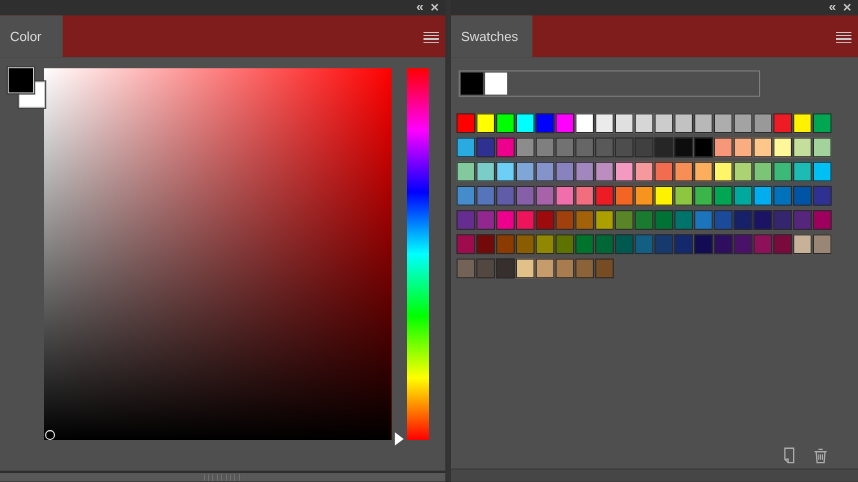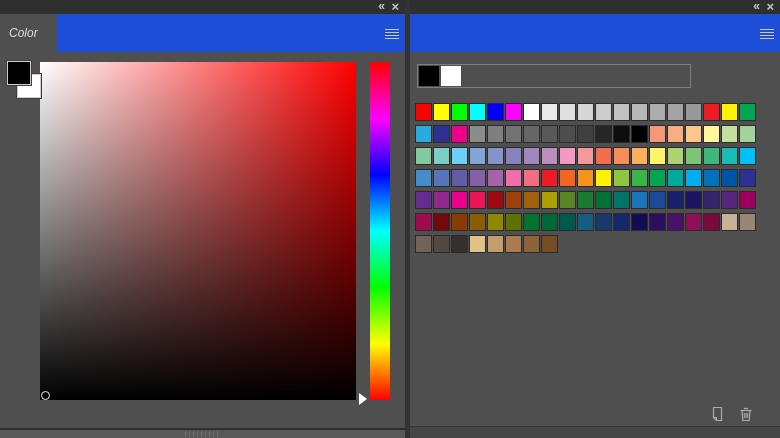--- a/index.html
+++ b/index.html
@@ -10,21 +10,21 @@
   .group.left{left:0;width:405px;}
   .group.right{left:410px;width:370px;}
   .divider{position:absolute;left:405px;top:0;width:5px;height:438px;background:#333333;}
 
   
   .group-header{position:absolute;top:0;left:0;right:0;height:14px;background:#2F2F2F;}
   .hdr-collapse{position:absolute;right:21px;top:0;color:#C6C6C6;font-size:12px;line-height:13px;
                 font-weight:bold;cursor:pointer;letter-spacing:-1px;}
   .hdr-close{position:absolute;right:6px;top:0;color:#C6C6C6;font-size:13px;line-height:13px;
              font-weight:bold;cursor:pointer;}
-  .tab-bar{position:absolute;top:14px;left:0;right:0;height:38px;background:#1d4ed8;font-style:italic;}
+  .tab-bar{position:absolute;top:14px;left:0;right:0;height:38px;background:#7f1d1d;}
   .tab{position:absolute;left:0;top:0;bottom:0;background:#4F4F4F;color:#DADADA;font-size:12px;
        display:flex;align-items:center;padding-left:9px;box-sizing:border-box;cursor:pointer;}
   .tab.w-color{width:57px;}
   .tab.w-swatches{width:74px;}
   .panel-menu{position:absolute;right:6px;top:15px;width:14px;height:10px;cursor:pointer;
               background:repeating-linear-gradient(to bottom,#C8C8C8 0 1px,rgba(0,0,0,0) 1px 3px);}
   .panel-body{position:absolute;left:0;right:0;top:52px;background:#4F4F4F;}
   .group.left .panel-body{bottom:10px;}
   .group.right .panel-body{bottom:0;}
 
@@ -90,20 +90,23 @@
   </div>
 
   <div class="divider"></div>
 
   <div class="group right">
     <div class="group-header">
       <span class="hdr-collapse">«</span>
       <span class="hdr-close">×</span>
     </div>
     <div class="tab-bar">
+      <div class="tab w-swatches">
+        <span>Swatches</span>
+      </div>
       <div class="panel-menu"></div>
     </div>
     <div class="panel-body">
       <div class="recent">
           <div class="chip2" style="background: rgb(0, 0, 0);"></div>
           <div class="chip2" style="background: rgb(255, 255, 255);"></div>
         </div>
       <div class="grid" id="swatch-grid">
           <div class="swatch-row">
             <div class="swatch" style="background: rgb(255, 0, 0);"></div>

